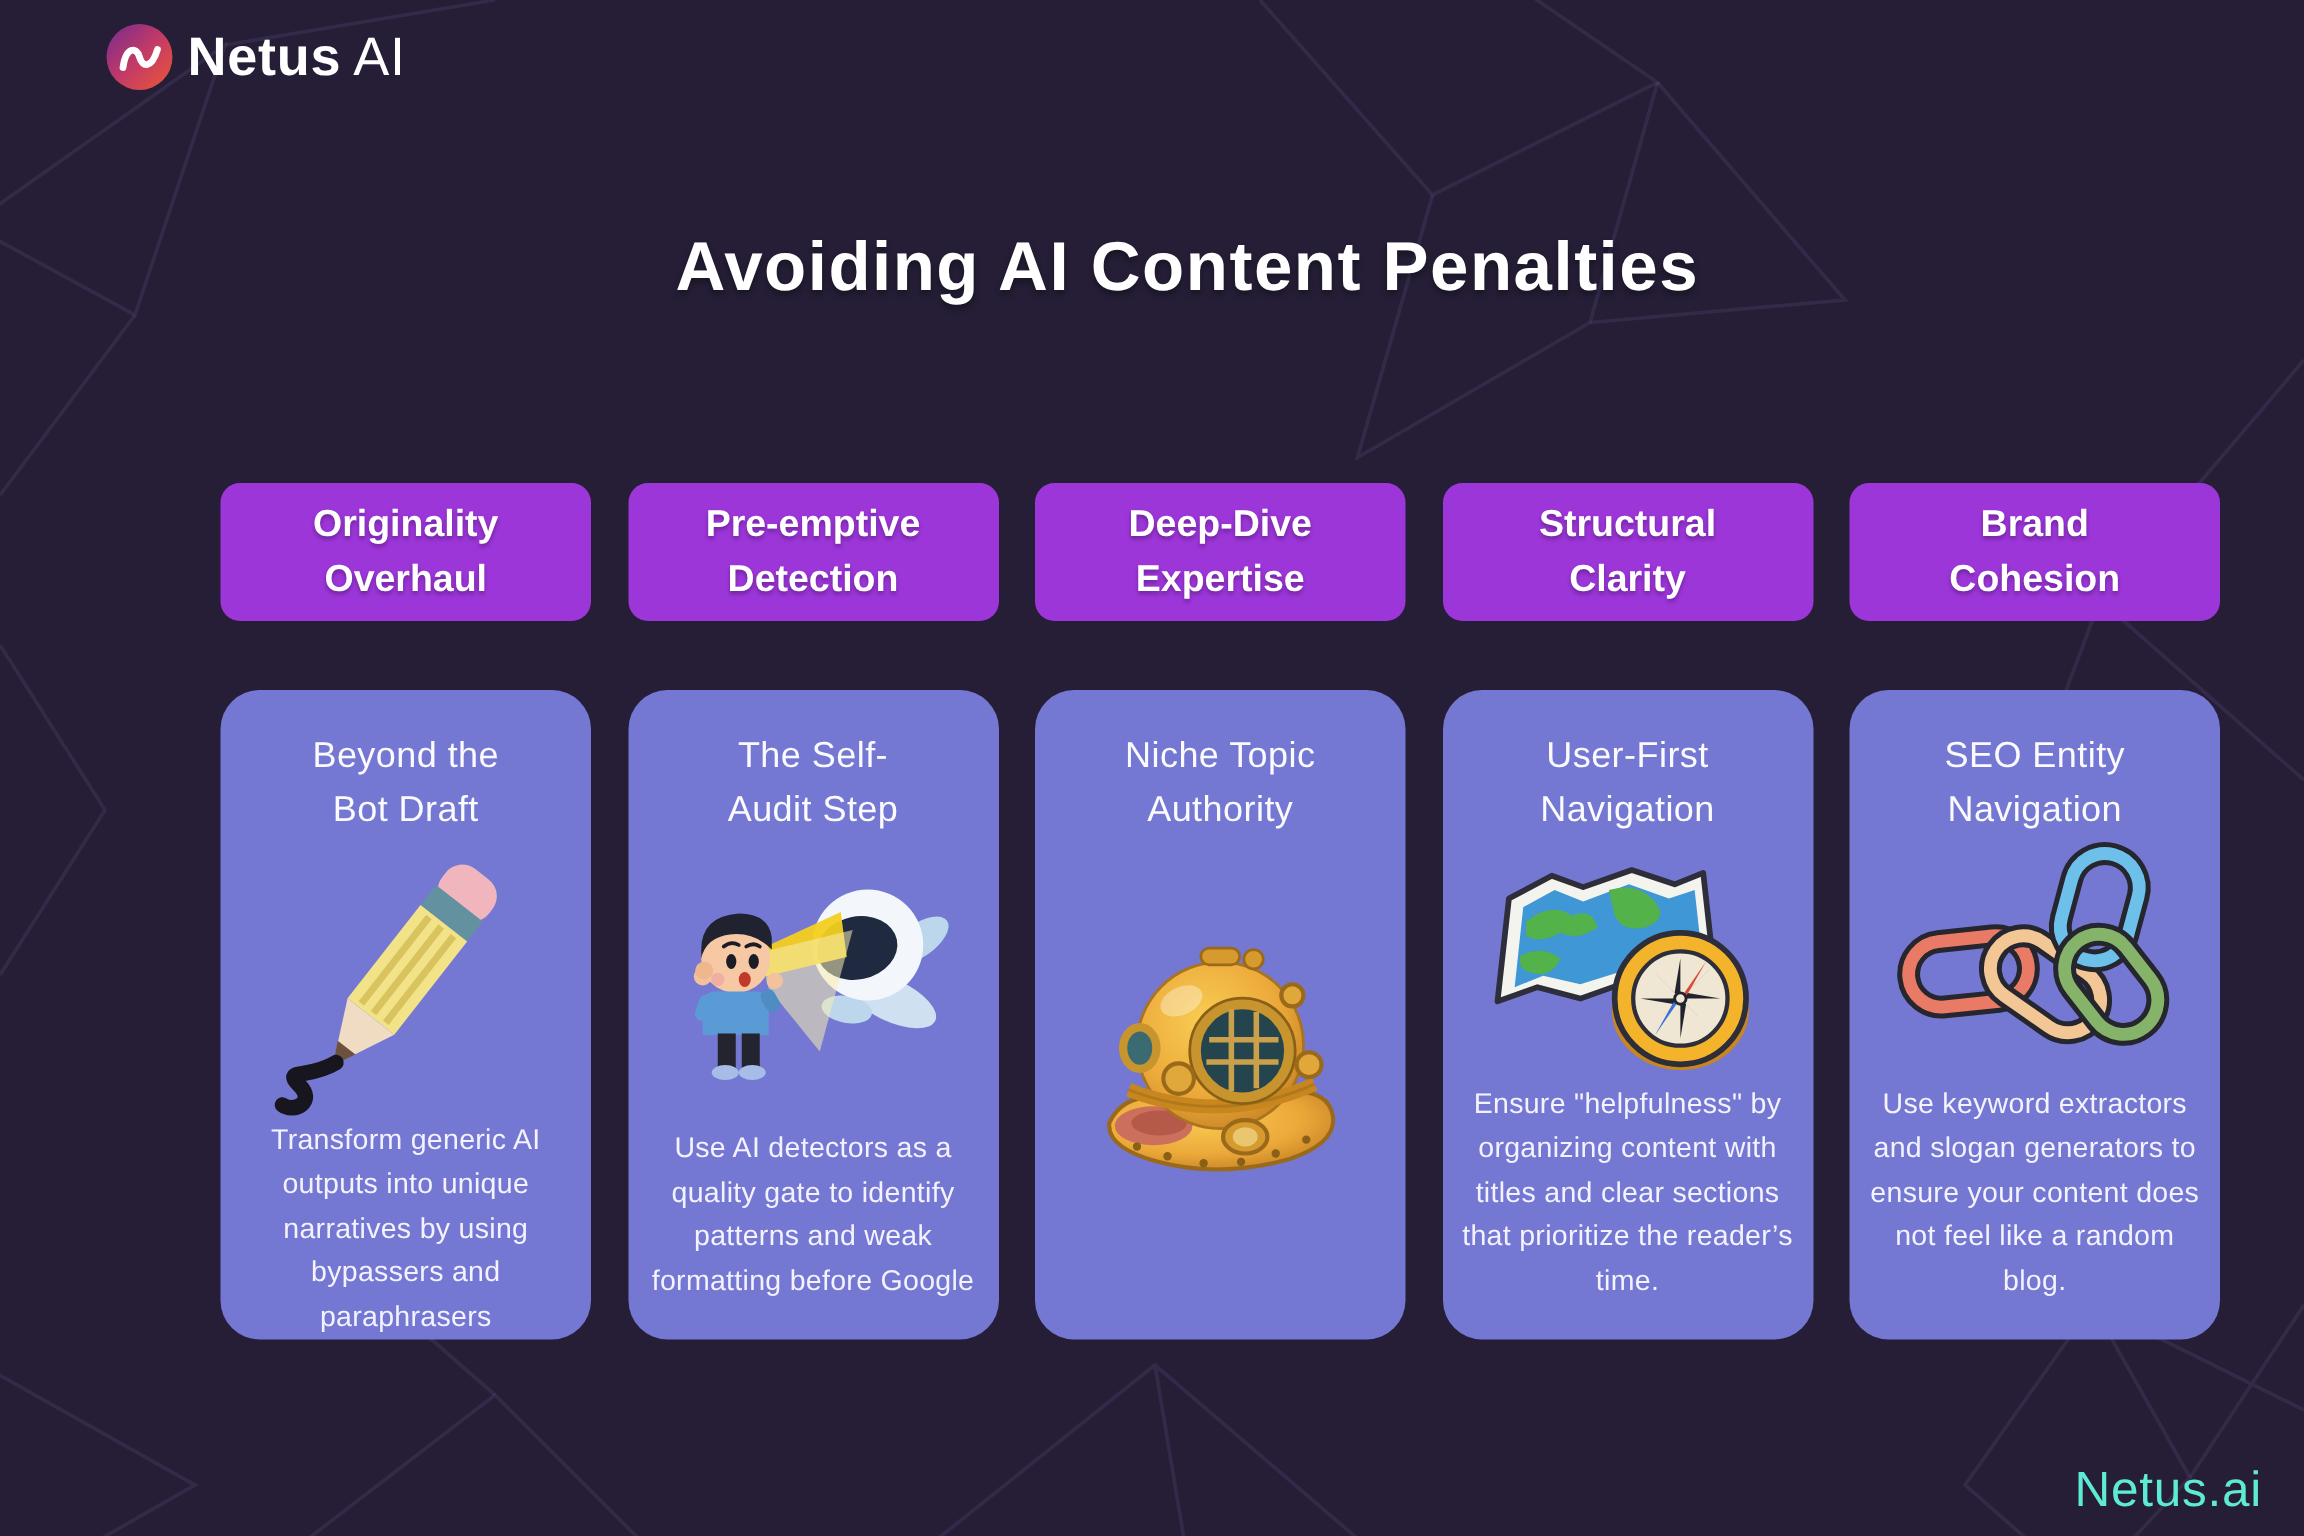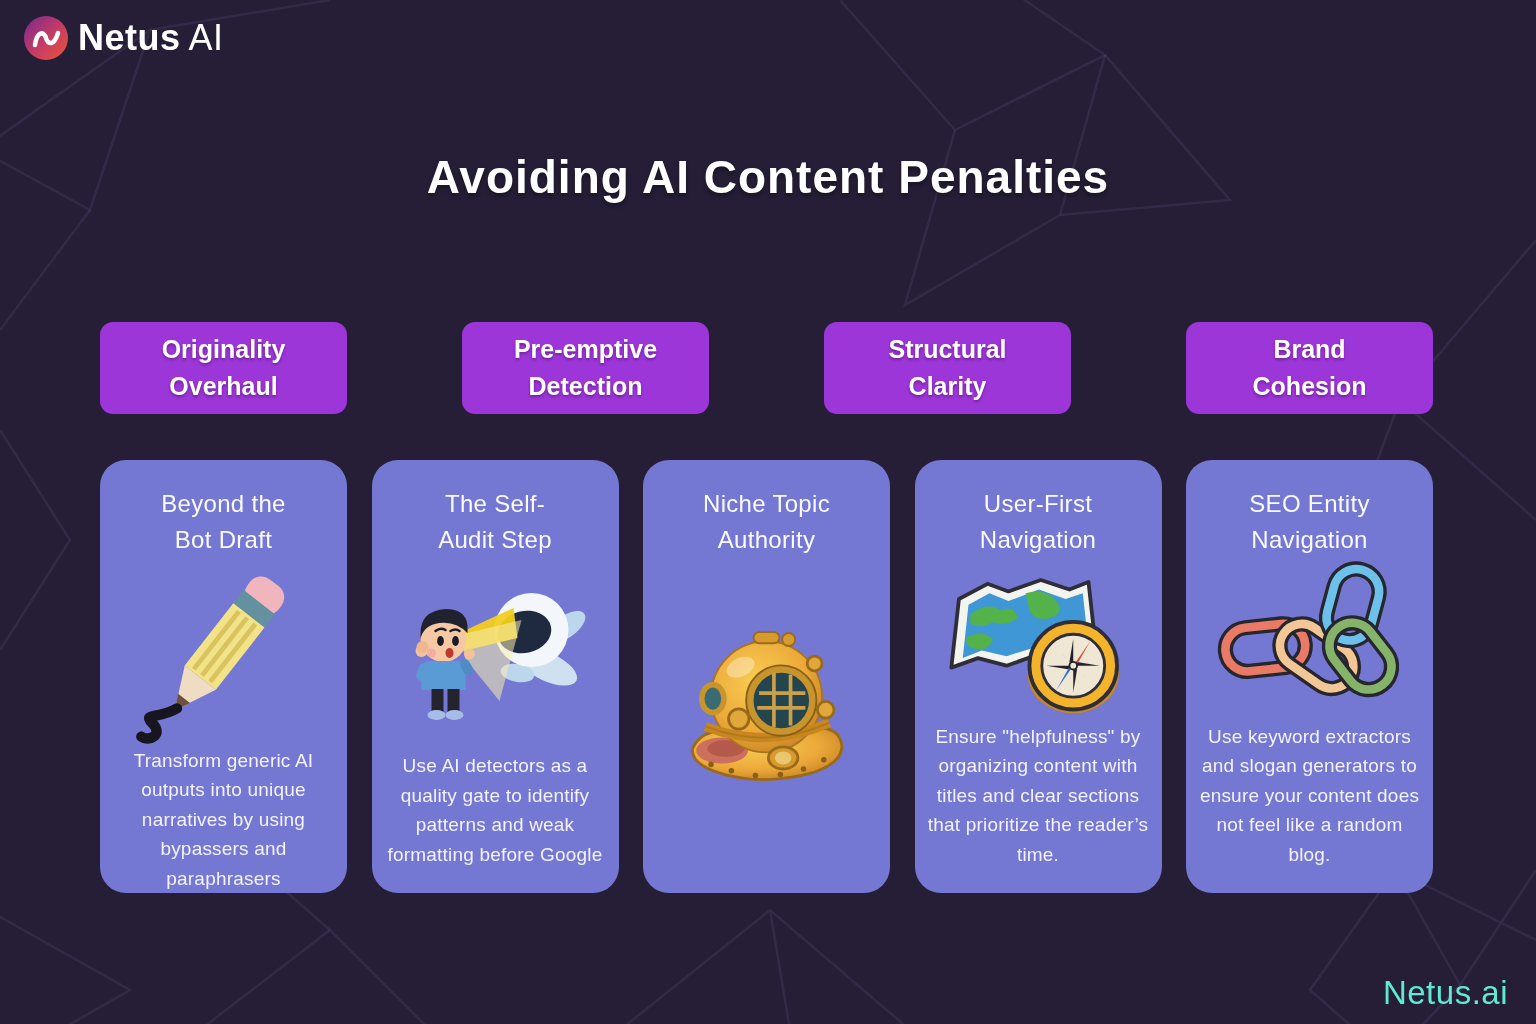--- a/index.html
+++ b/index.html
@@ -3,21 +3,21 @@
 <meta charset="utf-8">
 <style>
   html,body{margin:0;padding:0;}
   body{
     width:1536px;height:1024px;overflow:hidden;
     background:#251e36;
     font-family:"Liberation Sans","DejaVu Sans",sans-serif;
   }
   .page{position:relative;width:1536px;height:1024px;background:#251e36;overflow:hidden;}
   .mesh{position:absolute;inset:0;z-index:0;}
-  .content{position:absolute;inset:0;z-index:1;}
+  .content{position:absolute;inset:0;z-index:1;margin-left:47px;}
 
   
   .logo{position:absolute;top:16px;left:24px;display:flex;align-items:center;gap:10px;}
   .logo-mark{width:44px;height:44px;border-radius:50%;
     background:linear-gradient(135deg,#7d2c8c 5%,#c23a67 50%,#e8543a 95%);
     display:flex;align-items:center;justify-content:center;}
   .logo-text{font-size:36px;color:#ffffff;letter-spacing:.5px;}
   .logo-text .b{font-weight:700;}
   .logo-text .l{font-weight:300;margin-left:8px;}
 
@@ -85,20 +85,24 @@
     <div class="title">Avoiding AI Content Penalties</div>
 
     <div class="pills-row">
       <div class="pill">
         <span>Originality</span>
         <span>Overhaul</span>
       </div>
       <div class="pill">
         <span>Pre-emptive</span>
         <span>Detection</span>
+      </div>
+      <div class="pill">
+        <span>Deep-Dive</span>
+        <span>Expertise</span>
       </div>
       <div class="pill">
         <span>Structural</span>
         <span>Clarity</span>
       </div>
       <div class="pill">
         <span>Brand</span>
         <span>Cohesion</span>
       </div>
     </div>

